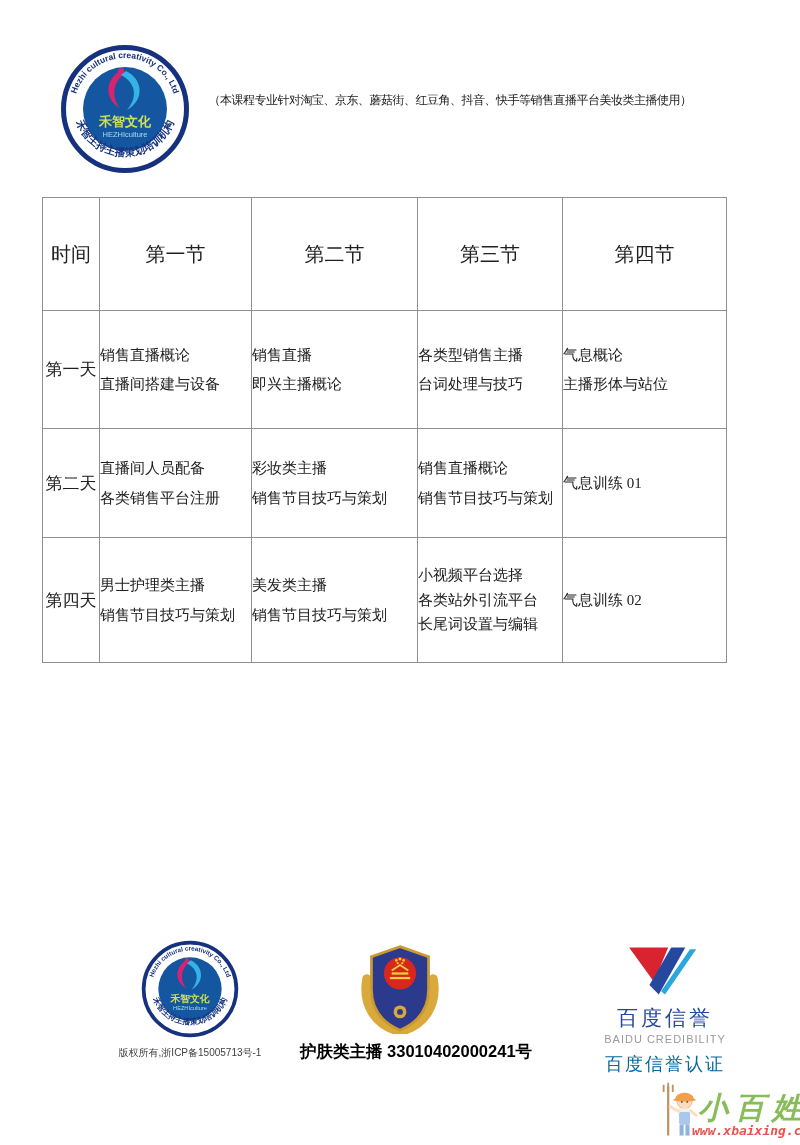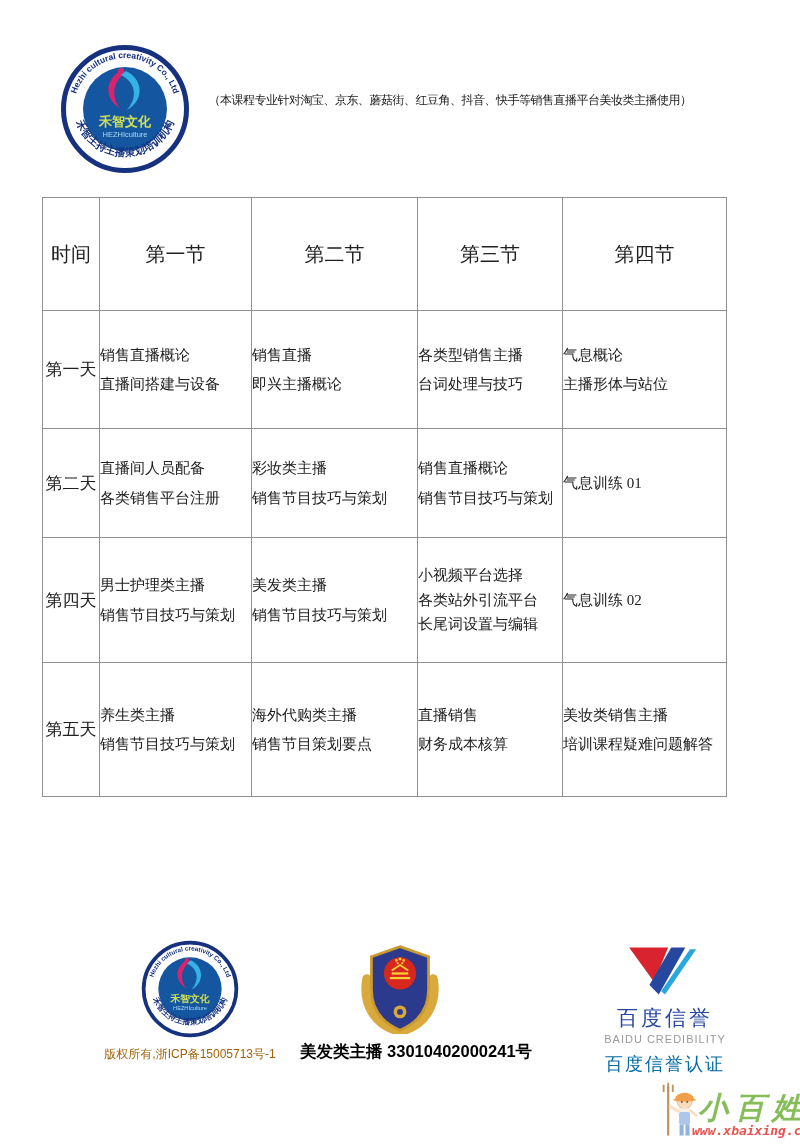--- a/index.html
+++ b/index.html
@@ -40,21 +40,21 @@
   #course-table tbody tr:nth-child(3){height:125px;}
   #course-table tbody tr:nth-child(4){height:134px;}
   #course-table tbody tr:nth-child(5){height:106px;}
   #course-table td .line{margin:13px 0; line-height:1.1;}
   #course-table td.lines3 .line{margin:8px 0;}
   
   .footer{position:absolute; left:0; top:940px; width:800px; height:135px;}
   .footer-col{position:absolute; text-align:center; font-family:"Liberation Sans","DejaVu Sans",sans-serif;}
   .fc-left{left:55px; width:270px; top:0;}
   .fc-left .logo-slot{position:static; display:inline-block; width:98px; height:98px;}
-  .copyright{margin-top:4px; font-size:12px; font-weight:500; color:#a16207; white-space:nowrap;}
+  .copyright{margin-top:4px; font-size:10px; font-weight:500; color:#404040; white-space:nowrap;}
   .fc-center{left:300px; width:200px; top:2px;}
   .police-text{margin-top:3px; font-size:16.5px; font-weight:700; color:#000; white-space:nowrap;}
   .fc-right{left:585px; width:160px; top:6px;}
   .baidu-title{margin-top:4px; font-size:21px; letter-spacing:3px; color:var(--baidu_blue); font-weight:500;}
   .baidu-sub{margin-top:1px; font-size:11px; letter-spacing:1px; color:#9a9a9a;}
   .baidu-caption{margin-top:7px; font-size:18px; letter-spacing:2px; color:#0369a1; font-weight:500;}
   
   .watermark{position:absolute; left:652px; top:1078px; width:148px; height:67px;font-style:italic;}
   .wm-mascot{position:absolute; left:8px; top:2px;}
   .wm-name{position:absolute; left:46px; top:10px; font-size:30px; font-weight:700;
@@ -160,39 +160,20 @@
             <div class="line">美发类主播</div>
             <div class="line">销售节目技巧与策划</div>
           </td>
           <td class="lines3">
             <div class="line">小视频平台选择</div>
             <div class="line">各类站外引流平台</div>
             <div class="line">长尾词设置与编辑</div>
           </td>
           <td>
             <div class="line">气息训练 02</div>
-          </td>
-        </tr>
-        <tr>
-          <th>第五天</th>
-          <td>
-            <div class="line">养生类主播</div>
-            <div class="line">销售节目技巧与策划</div>
-          </td>
-          <td>
-            <div class="line">海外代购类主播</div>
-            <div class="line">销售节目策划要点</div>
-          </td>
-          <td>
-            <div class="line">直播销售</div>
-            <div class="line">财务成本核算</div>
-          </td>
-          <td>
-            <div class="line">美妆类销售主播</div>
-            <div class="line">培训课程疑难问题解答</div>
           </td>
         </tr>
       </tbody>
     </table>
 
   <div class="footer">
     <div class="footer-col fc-left">
       <div class="logo-slot">
   <svg viewBox="0 0 130 130" width="98" height="98">
     <circle cx="65" cy="65" r="61.5" fill="#ffffff" stroke="var(--logo_ring)" stroke-width="5"></circle>
@@ -228,21 +209,21 @@
         <rect x="41" y="33" width="18" height="2.4" fill="#f7d138"></rect>
         <rect x="39" y="38" width="22" height="2.4" fill="#f7d138"></rect>
         <circle cx="46" cy="20" r="1.4" fill="#f7d138"></circle>
           <circle cx="50" cy="18.5" r="1.6" fill="#f7d138"></circle>
         <circle cx="54" cy="20" r="1.4" fill="#f7d138"></circle>
           <circle cx="47.5" cy="23" r="1.2" fill="#f7d138"></circle>
         <circle cx="52.5" cy="23" r="1.2" fill="#f7d138"></circle>
         <circle cx="50" cy="76" r="7" fill="var(--badge_gold)"></circle>
         <circle cx="50" cy="76" r="3.2" fill="var(--badge_blue)"></circle>
       </svg>
-      <div class="police-text">美发类主播 33010402000241号</div>
+      <div class="police-text">护肤类主播 33010402000241号</div>
     </div>
 
     <div class="footer-col fc-right">
       <svg viewBox="0 0 100 64" width="78" height="50">
         <polygon points="4,2 54,2 36,46" fill="var(--baidu_red)"></polygon>
         <polygon points="58,2 76,2 42,62 30,50" fill="var(--baidu_blue)"></polygon>
         <polygon points="82,4 90,4 50,62 45,58" fill="var(--baidu_cyan)"></polygon>
       </svg>
       <div class="baidu-title">百度信誉</div>
       <div class="baidu-sub">BAIDU CREDIBILITY</div>

